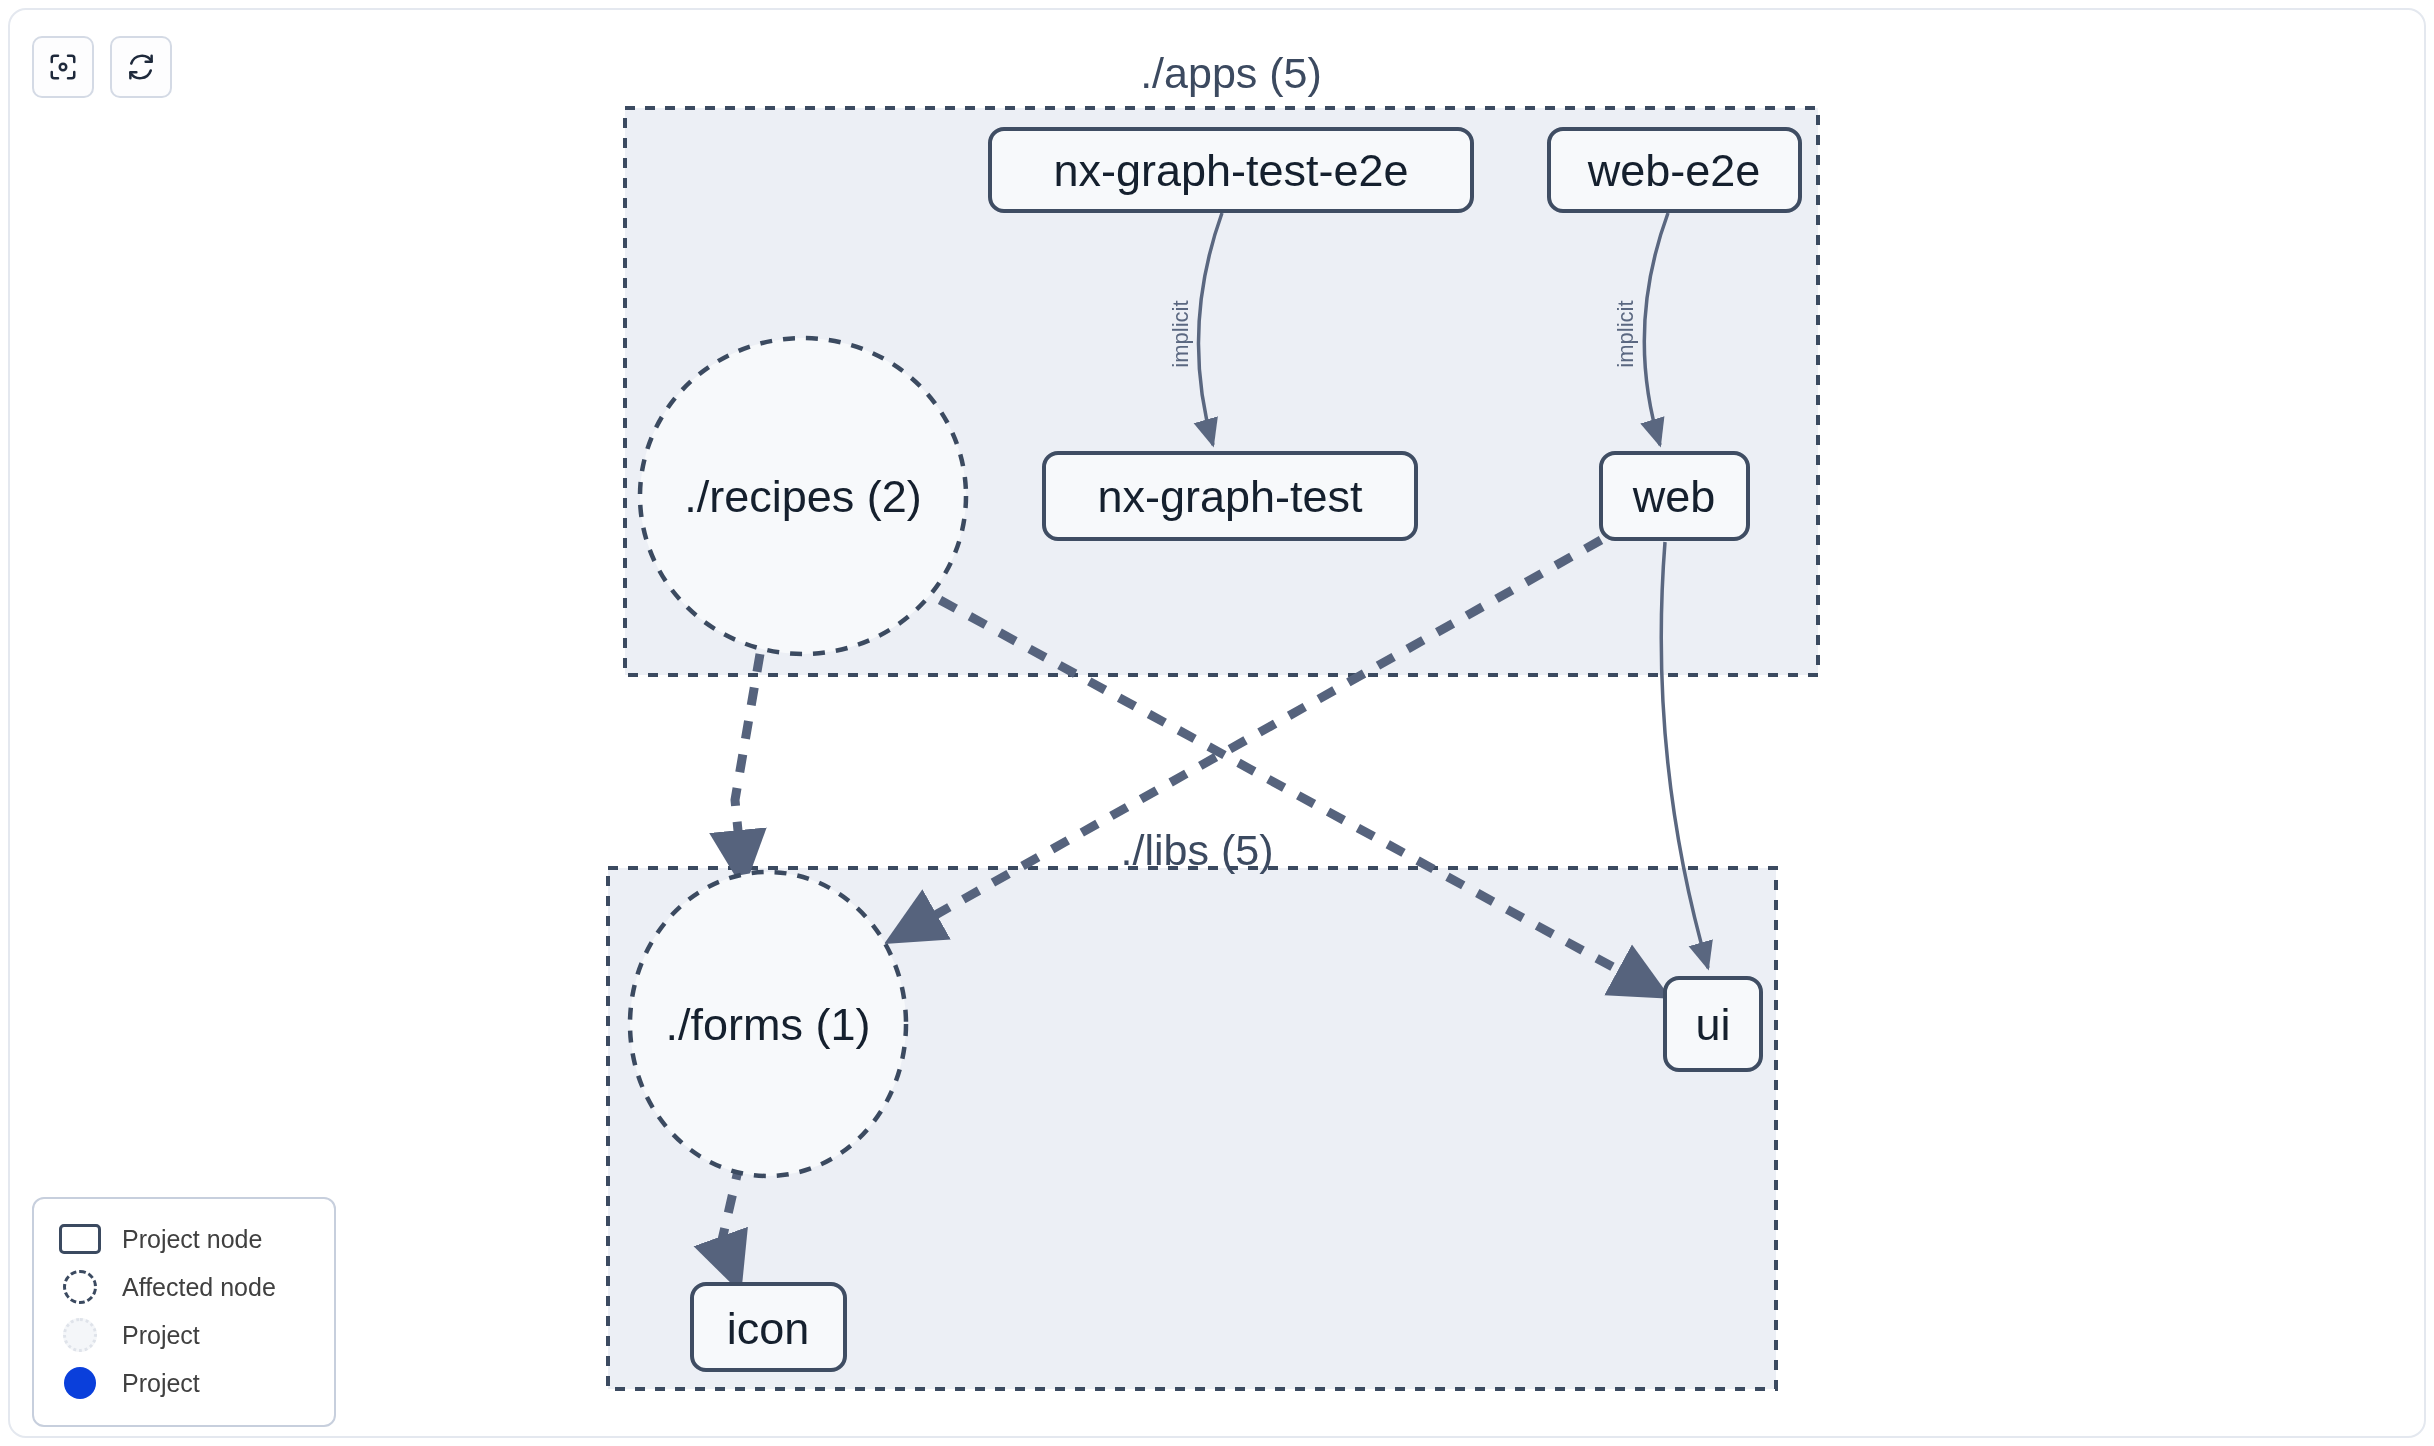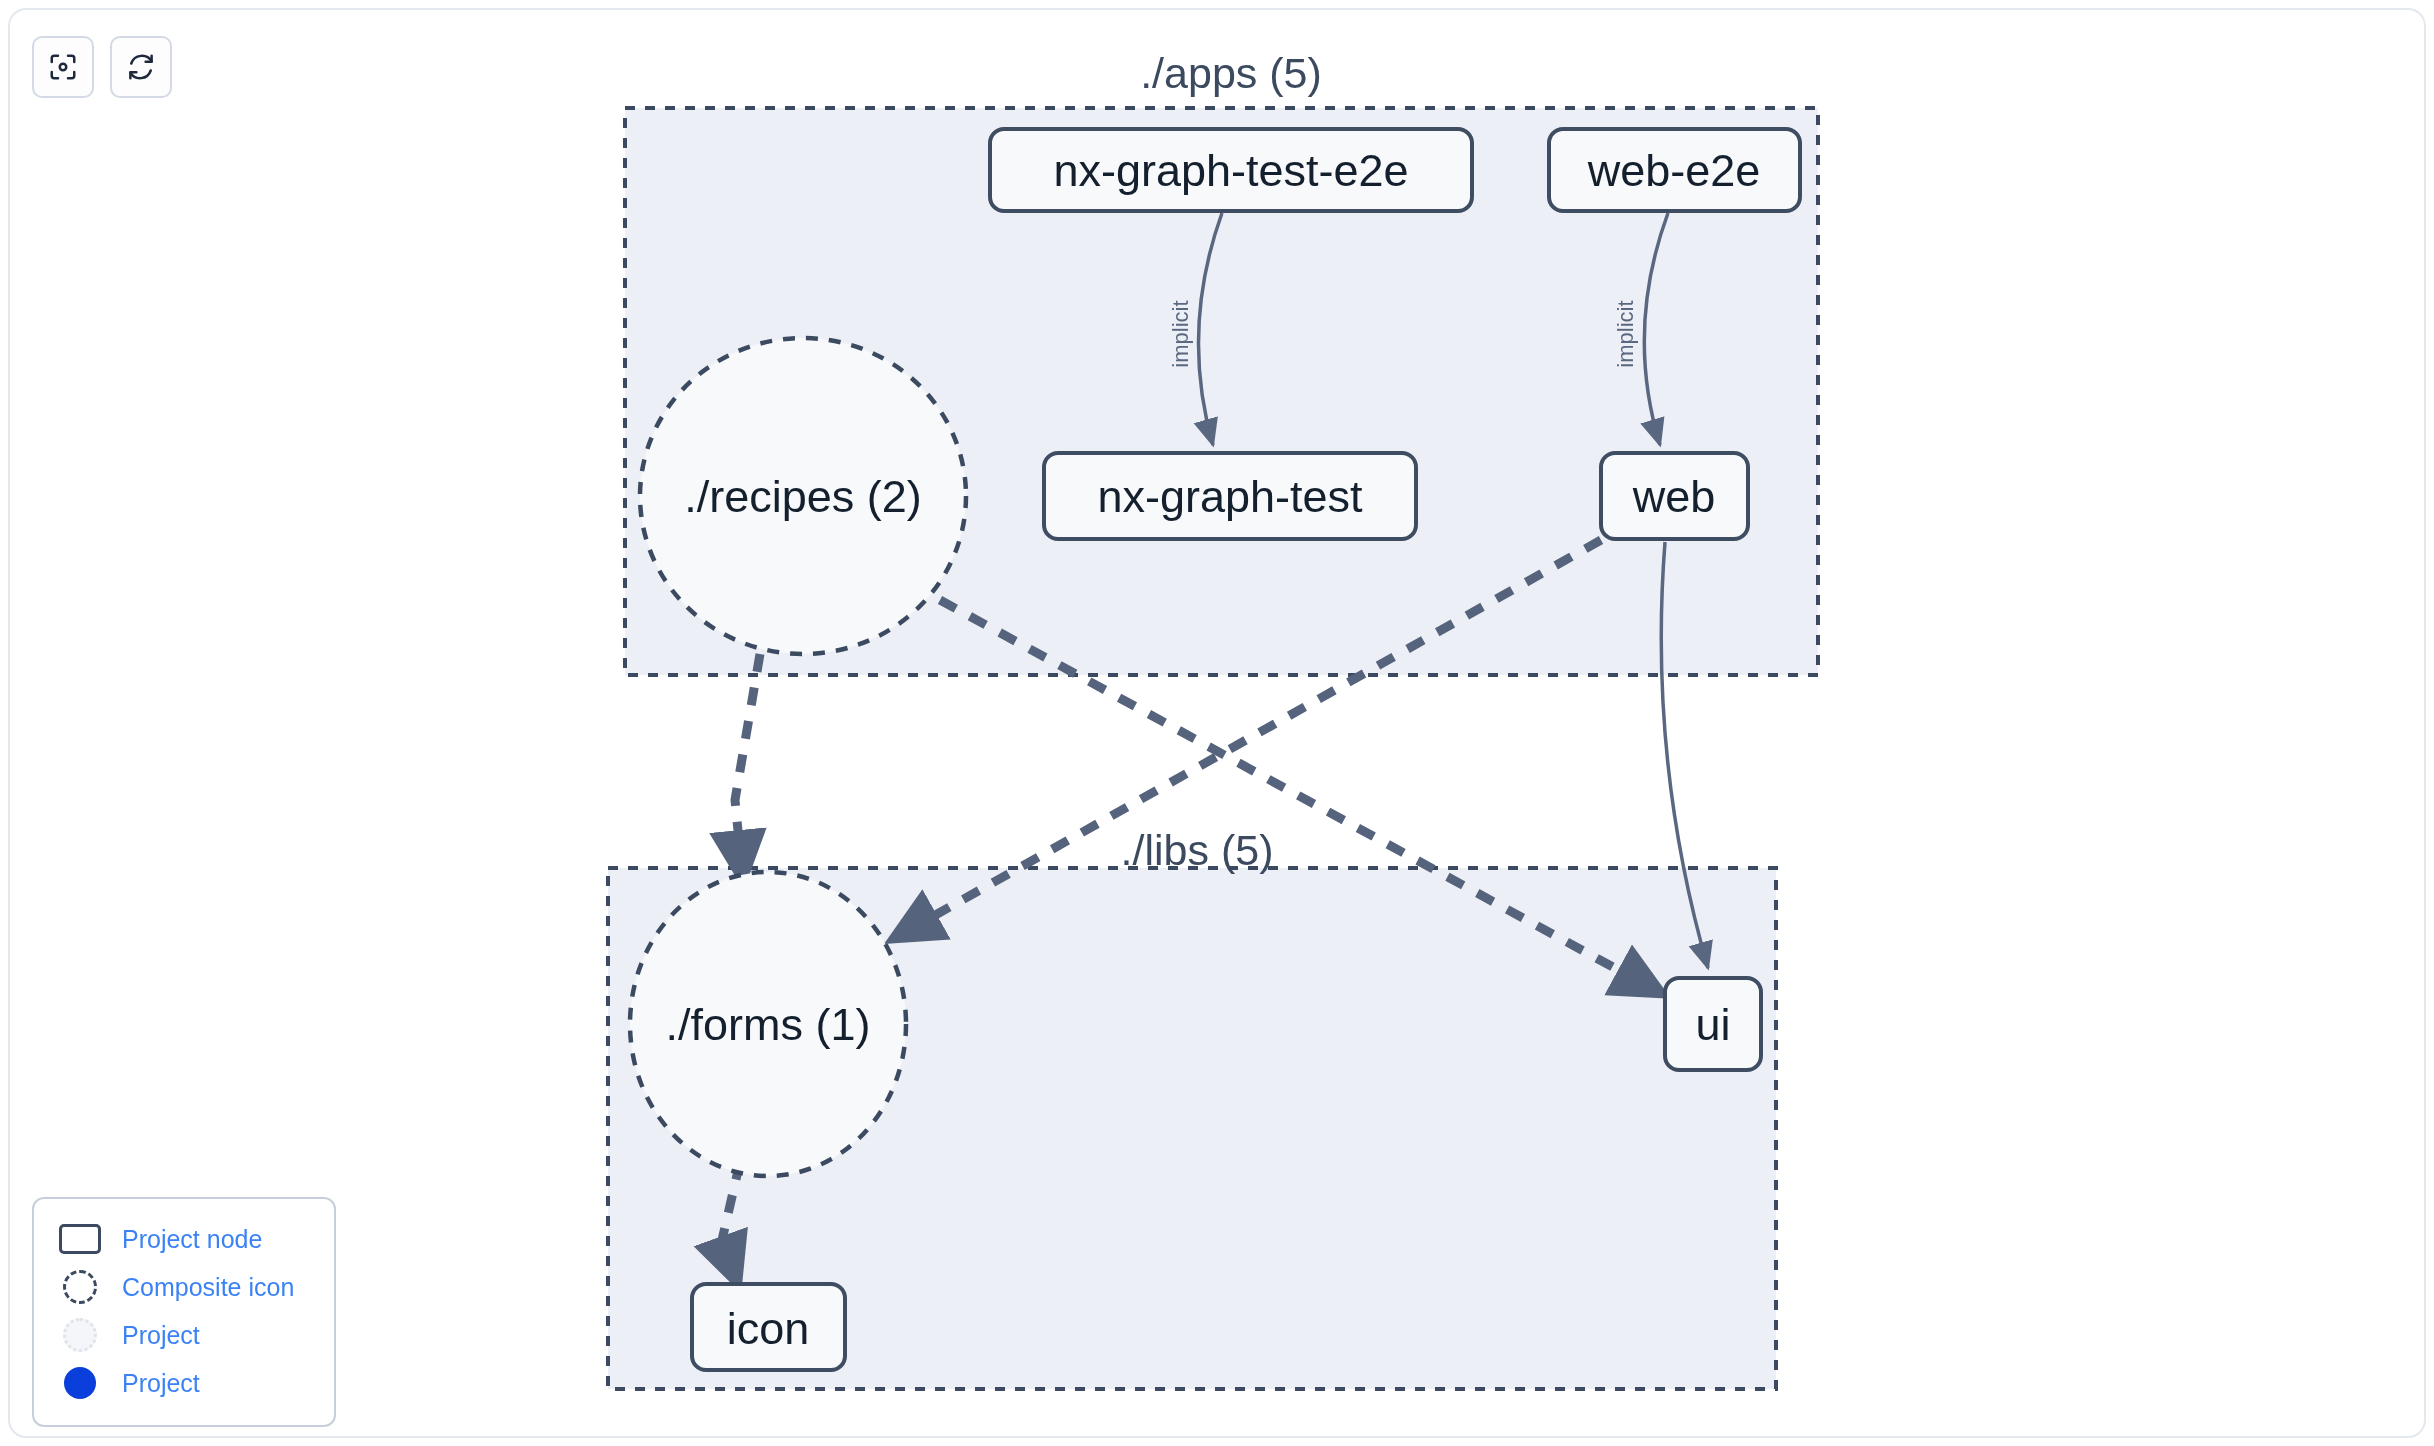--- a/index.html
+++ b/index.html
@@ -72,21 +72,21 @@
   }
   .legend-swatch {
     width: 56px;
     display: flex;
     align-items: center;
     justify-content: center;
     flex: 0 0 56px;
   }
   .legend-text {
     font-size: 25px;
-    color: #3b82f6;
+    color: #404040;
     margin-left: 14px;
     white-space: nowrap;
   }
   .sw-project {
     width: 42px; height: 30px;
     border: 3px solid #3b4a60;
     border-radius: 5px;
     background: #ffffff;
     box-sizing: border-box;
   }
@@ -216,21 +216,21 @@
     <div class="legend-row">
       <span class="legend-swatch">
         <span class="sw-project"></span>
       </span>
       <span class="legend-text">Project node</span>
     </div>
     <div class="legend-row">
       <span class="legend-swatch">
         <span class="sw-composite"></span>
       </span>
-      <span class="legend-text">Composite icon</span>
+      <span class="legend-text">Affected node</span>
     </div>
     <div class="legend-row">
       <span class="legend-swatch">
         <span class="sw-affected"></span>
       </span>
       <span class="legend-text">Project</span>
     </div>
     <div class="legend-row">
       <span class="legend-swatch">
         <span class="sw-touched"></span>

